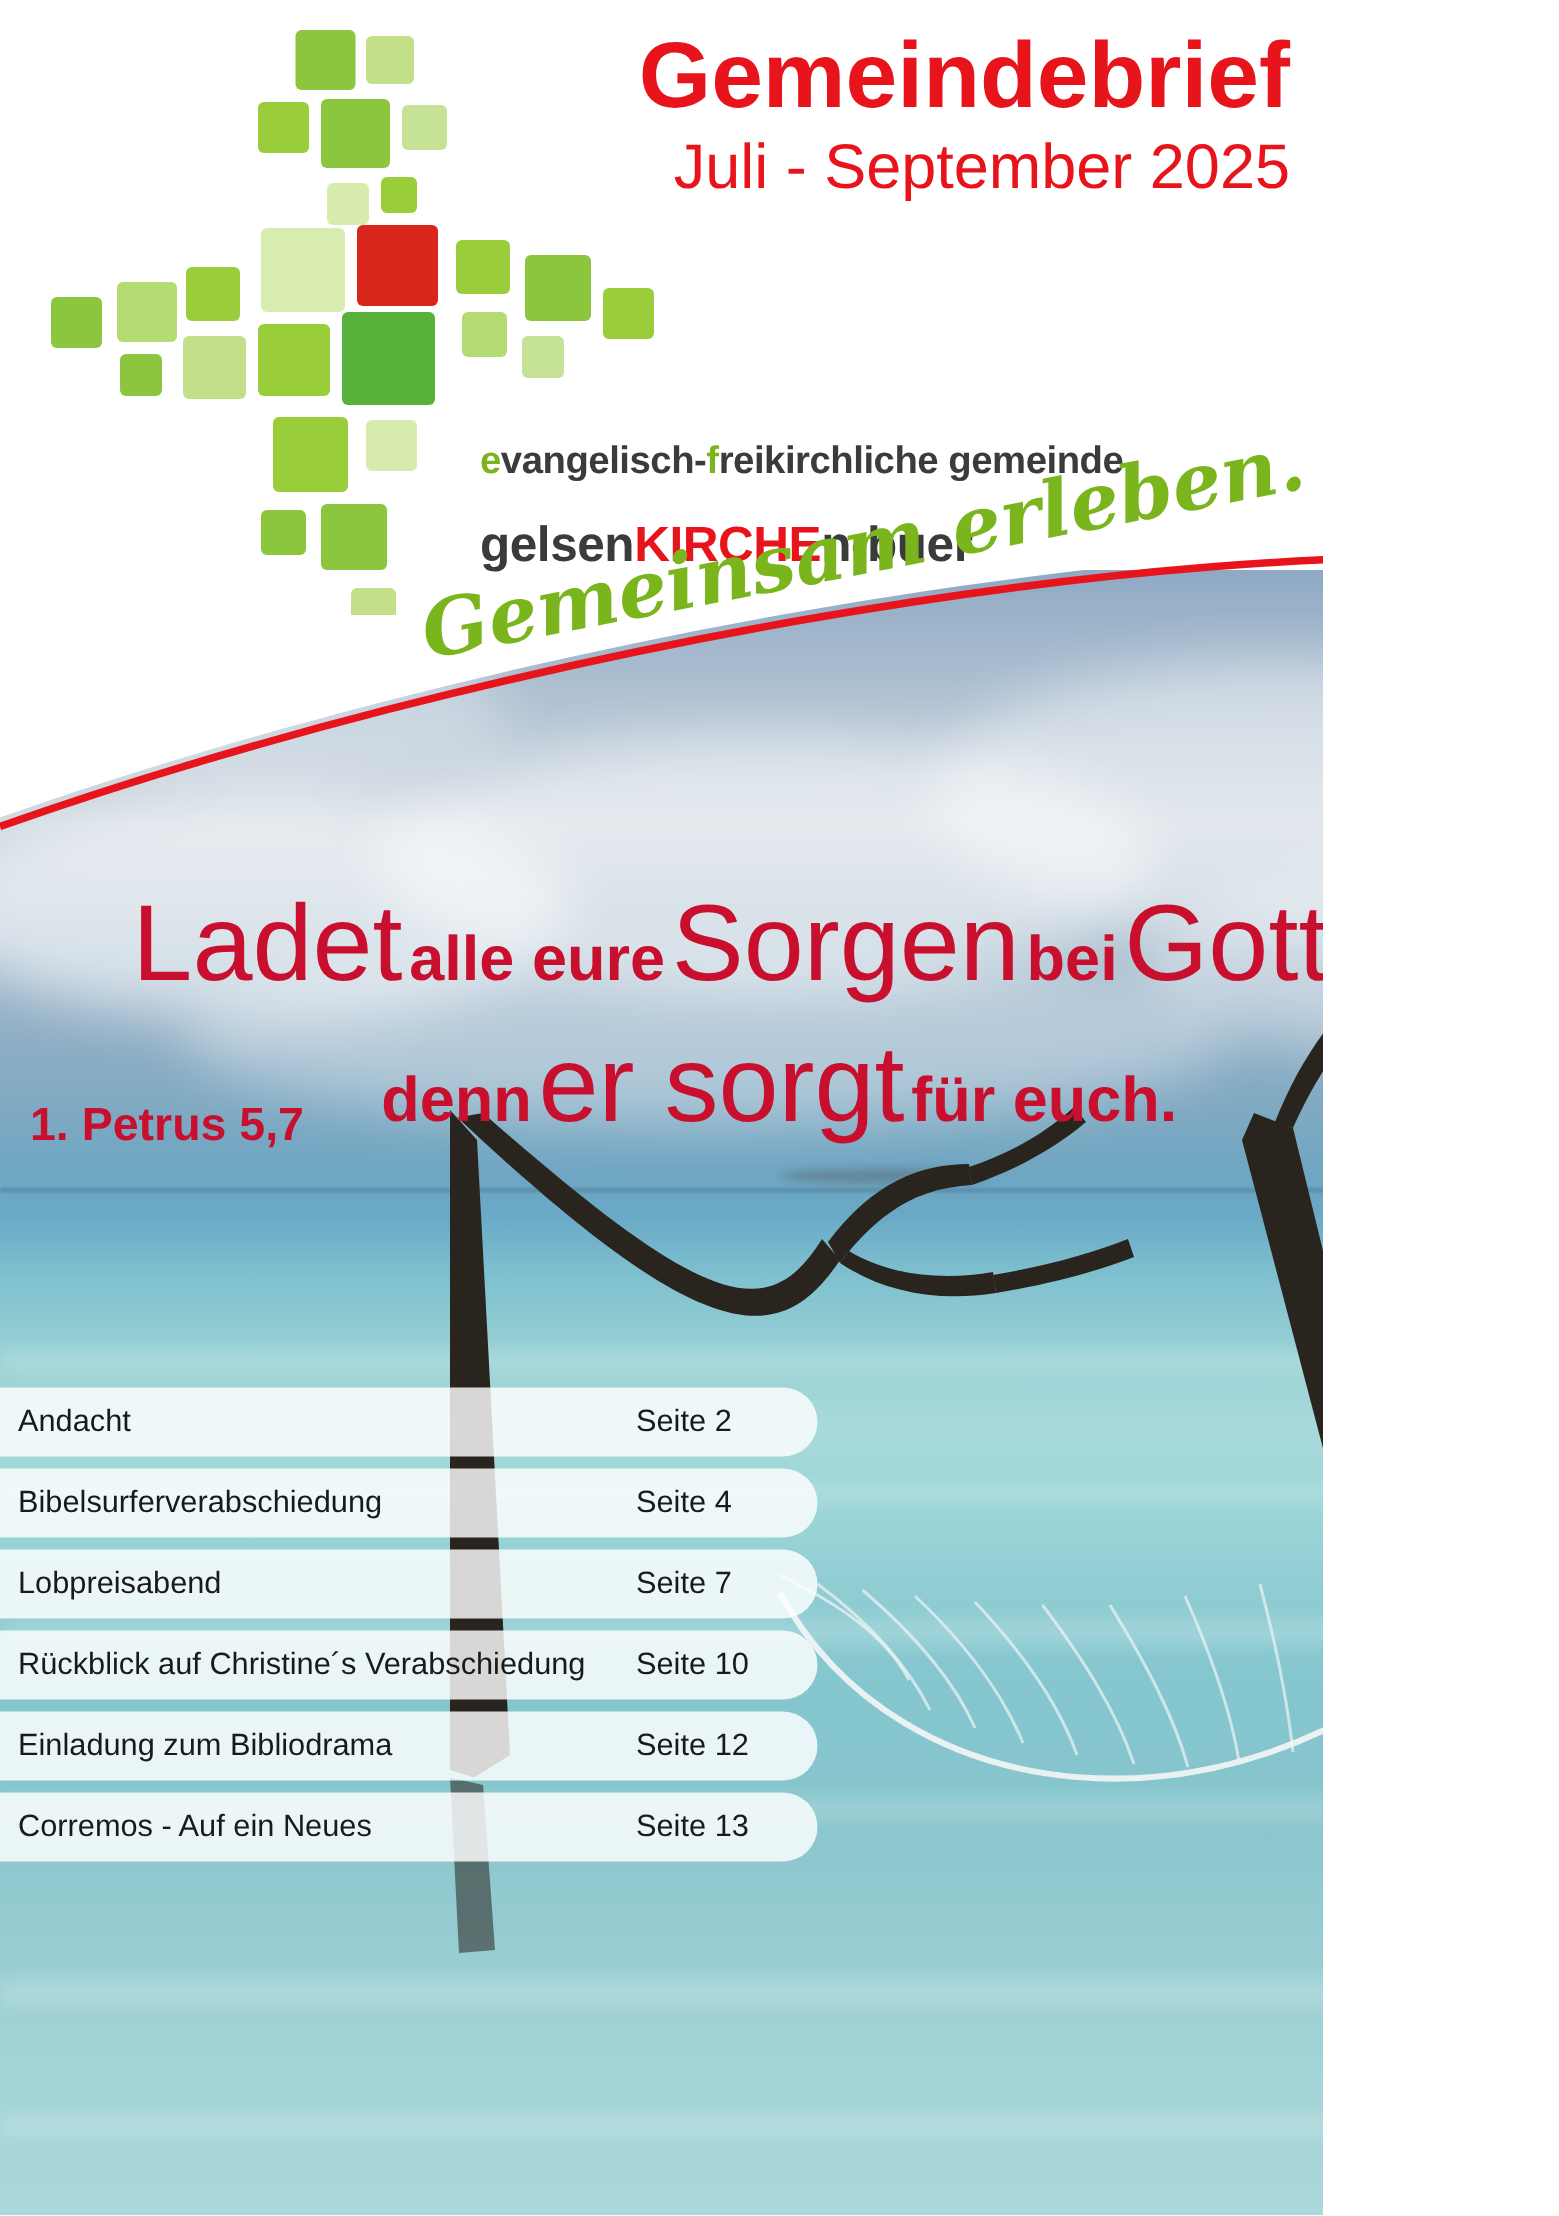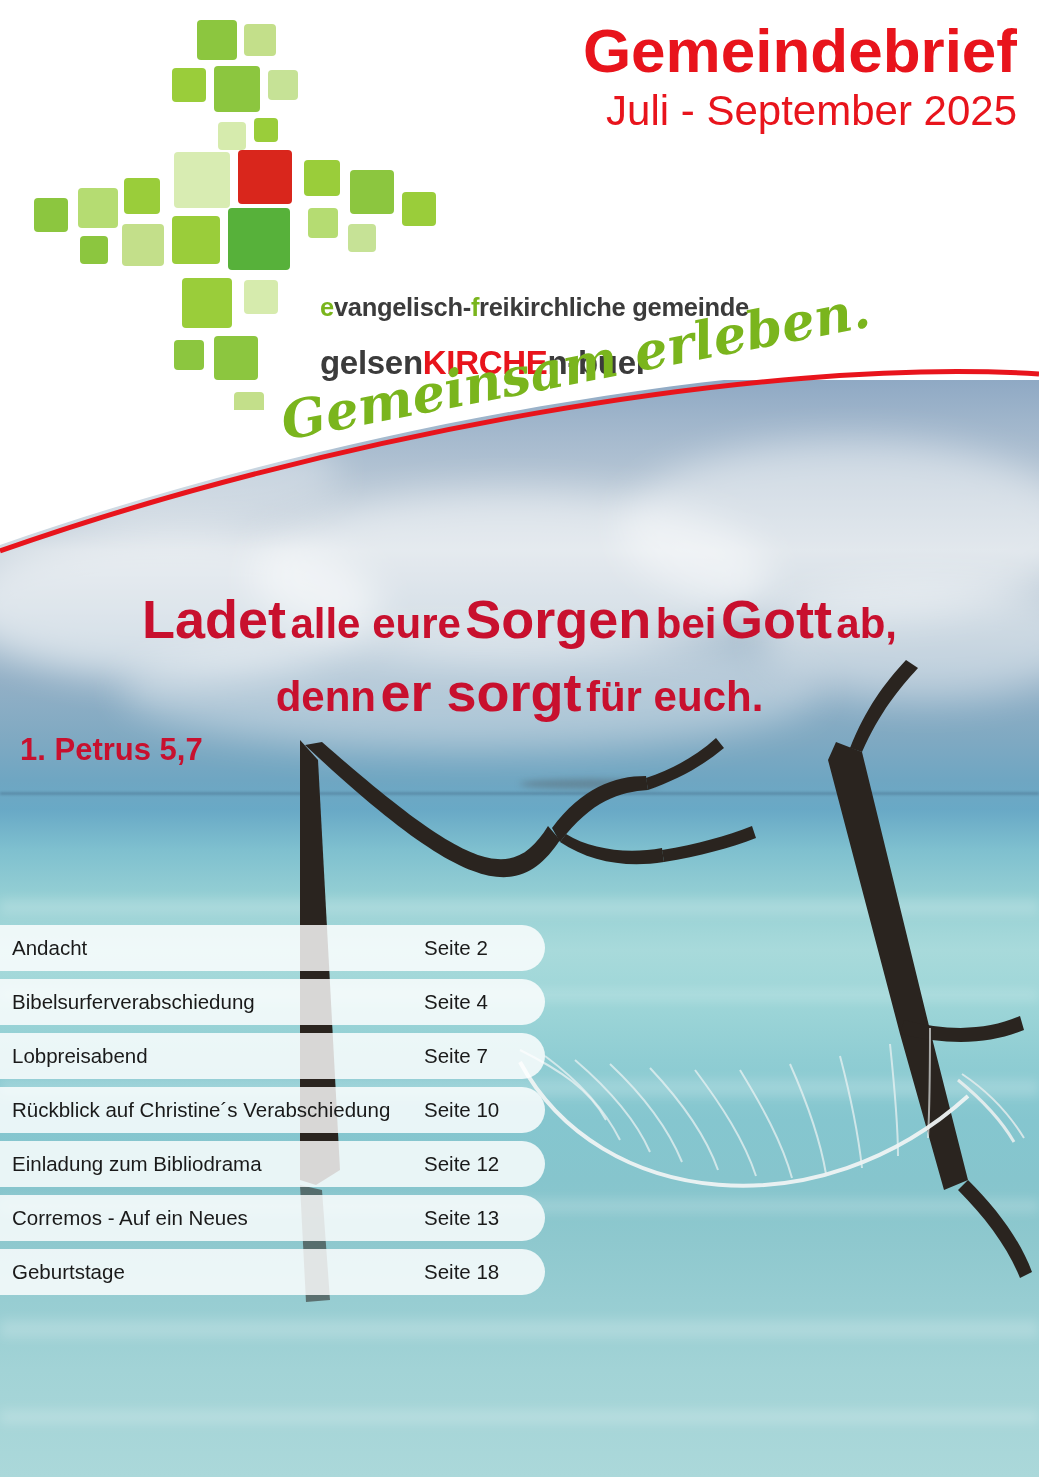--- a/index.html
+++ b/index.html
@@ -8,21 +8,21 @@
   }
   body {
     width: 1039px;
     height: 1477px;
     font-family: "Liberation Sans", sans-serif;
     background: #ffffff;
     overflow: hidden;
   }
   .page {
     position: relative;
-    width: 1039px;
+    width: 882px;
     height: 1477px;
     overflow: hidden;
     background: #ffffff;
   }
 
   
   .photo {
     position: absolute;
     left: 0;
     top: 380px;
@@ -183,22 +183,22 @@
     position: absolute;
     left: 18px;
     top: 588px;
     width: 1003px;
     text-align: center;
     color: #c8102e;
     line-height: 1.16;
   }
   .verse .big {
     font-family: "Liberation Sans", sans-serif;
-    font-weight: bold;
-    font-size: 54px;
+    font-weight: normal;
+    font-size: 72px;
   }
   .verse .small {
     font-family: "Liberation Sans", sans-serif;
     font-weight: bold;
     font-size: 42px;
   }
   .verse-line2 {
     margin-top: 10px;
   }
   .verse-ref {
@@ -385,19 +385,15 @@
       <span class="toc-page">Seite 10</span>
     </div>
     <div class="toc-row">
       <span class="toc-title">Einladung zum Bibliodrama</span>
       <span class="toc-page">Seite 12</span>
     </div>
     <div class="toc-row">
       <span class="toc-title">Corremos - Auf ein Neues</span>
       <span class="toc-page">Seite 13</span>
     </div>
-    <div class="toc-row">
-      <span class="toc-title">Geburtstage</span>
-      <span class="toc-page">Seite 18</span>
-    </div>
   </div>
 
 </div>
 
 </body></html>

